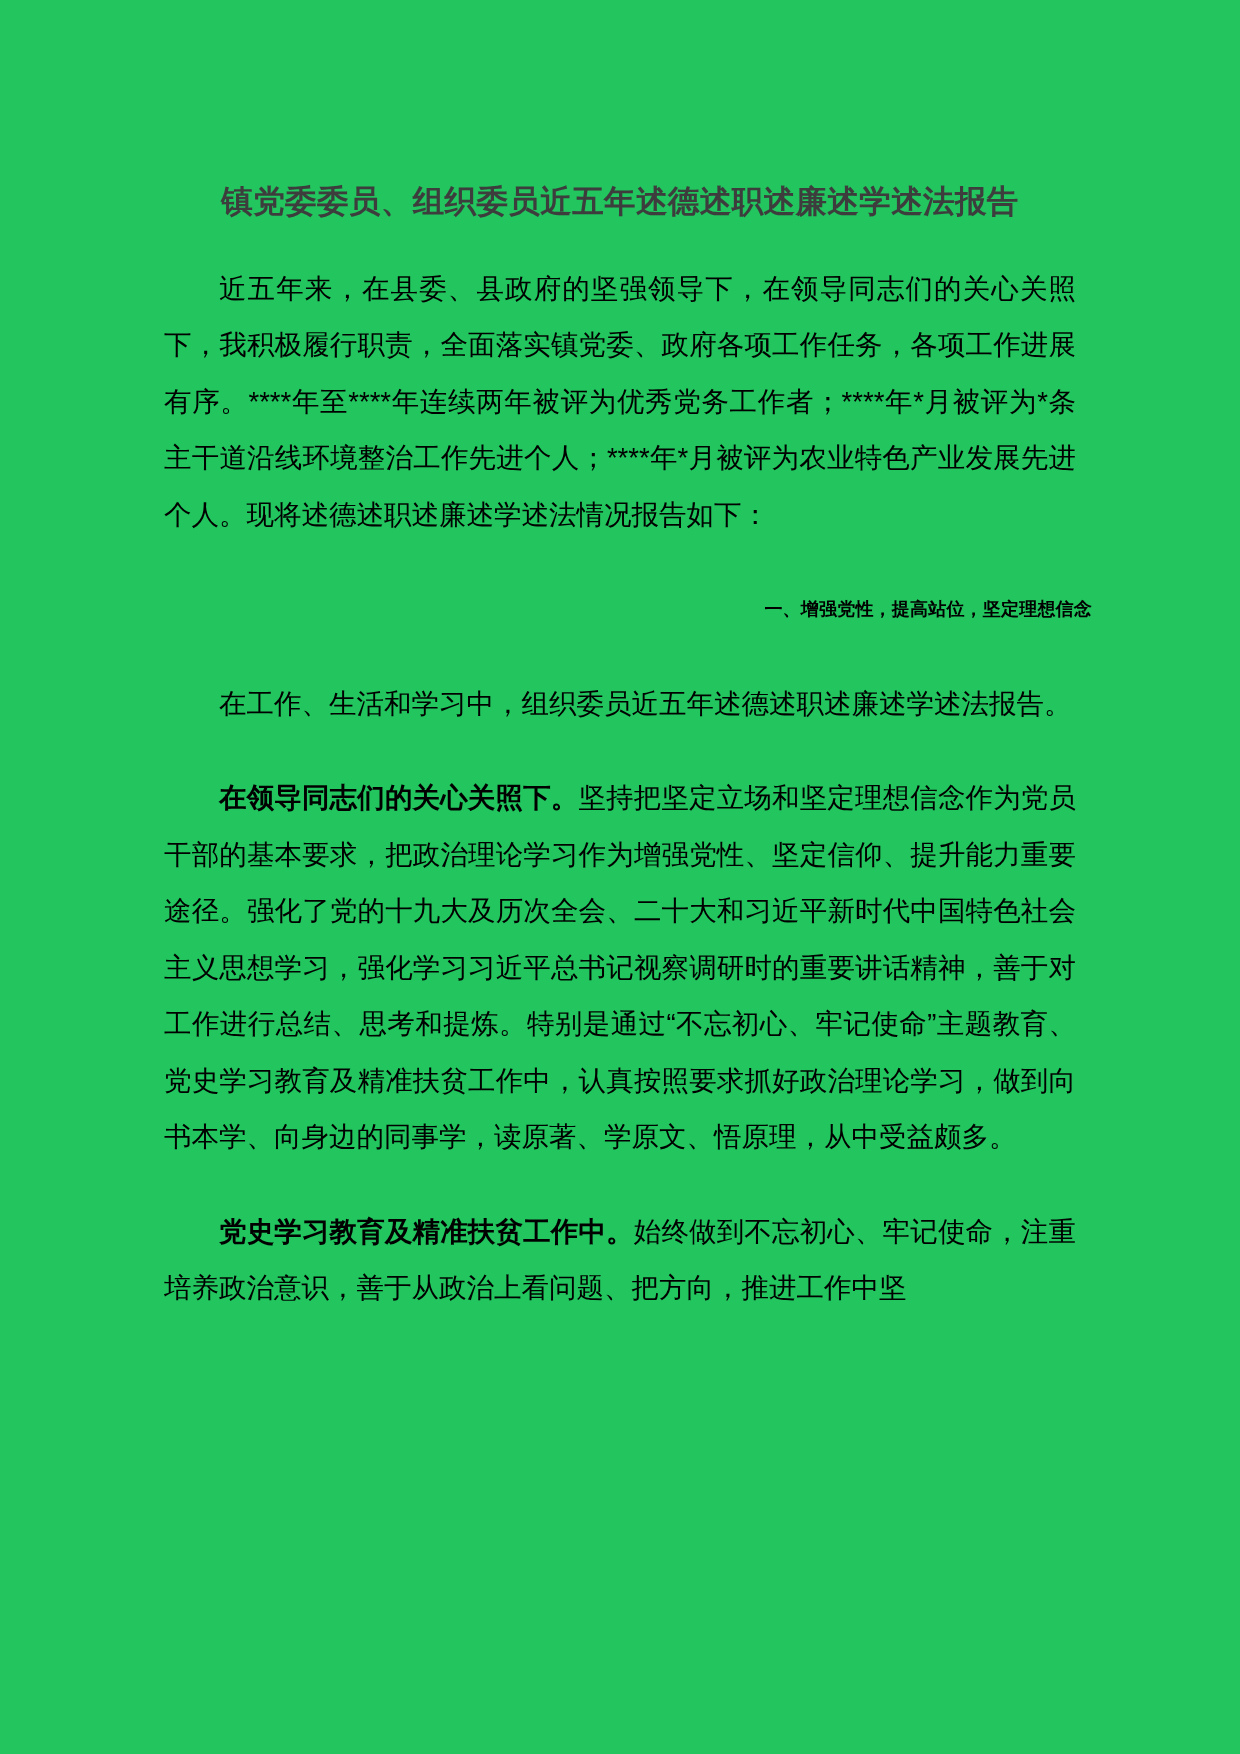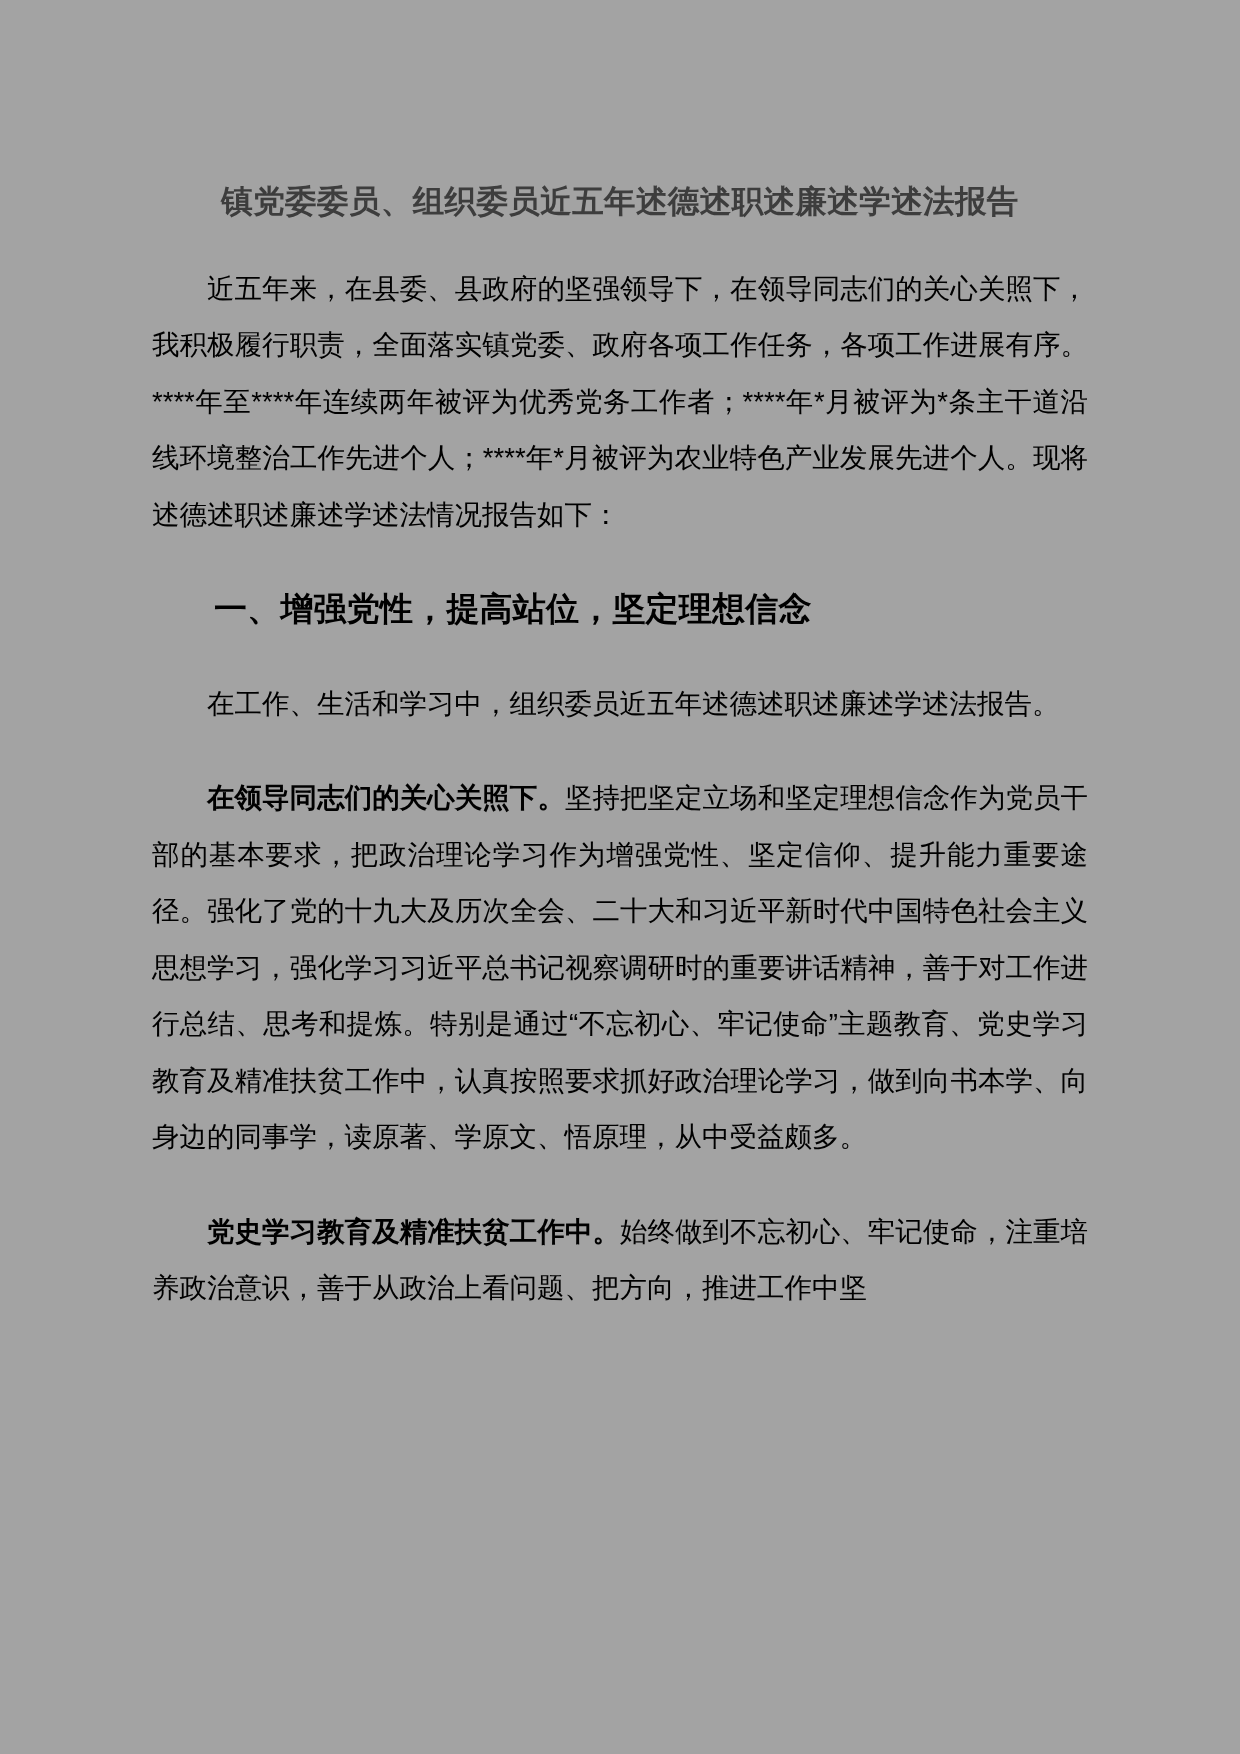--- a/index.html
+++ b/index.html
@@ -8,21 +8,21 @@
     padding: 0;
     background: #ffffff;
   }
   body {
     font-family: "Liberation Sans", "DejaVu Sans", sans-serif;
   }
   .page {
     position: relative;
     width: 1240px;
     height: 1754px;
-    background: #a3a3a3;
+    background: #22c55e;
     overflow: hidden;
     box-sizing: border-box;
     padding-left: 40px;
   }
   .content {
     position: absolute;
     left: 148px;
     top: 0;
     width: 944px;
   }
@@ -37,41 +37,42 @@
     padding-top: 180px;
     padding-bottom: 0;
     white-space: nowrap;
   }
   .para {
     font-size: 27.5px;
     color: #000000;
     line-height: 56.5px;
     text-align: justify;
     text-justify: inter-ideograph;
-    margin: 4px;
+    margin: 16px;
     letter-spacing: 0px;
   }
   .para.first-body {
     margin-top: 38px;
   }
   .para.indent {
     text-indent: 2em;
   }
   .para.gap {
     margin-top: 38px;
   }
   .section-heading {
-    font-size: 33px;
+    font-size: 18px;
     font-weight: bold;
     color: #000000;
     line-height: 56.5px;
     text-indent: 2em;
     margin: 0;
     margin-top: 38px;
     letter-spacing: 0.2px;
+    text-align: right;
   }
   .lead {
     font-weight: bold;
   }
   .clipped {
     
     max-height: 120px;
     overflow: hidden;
   }
 </style>

